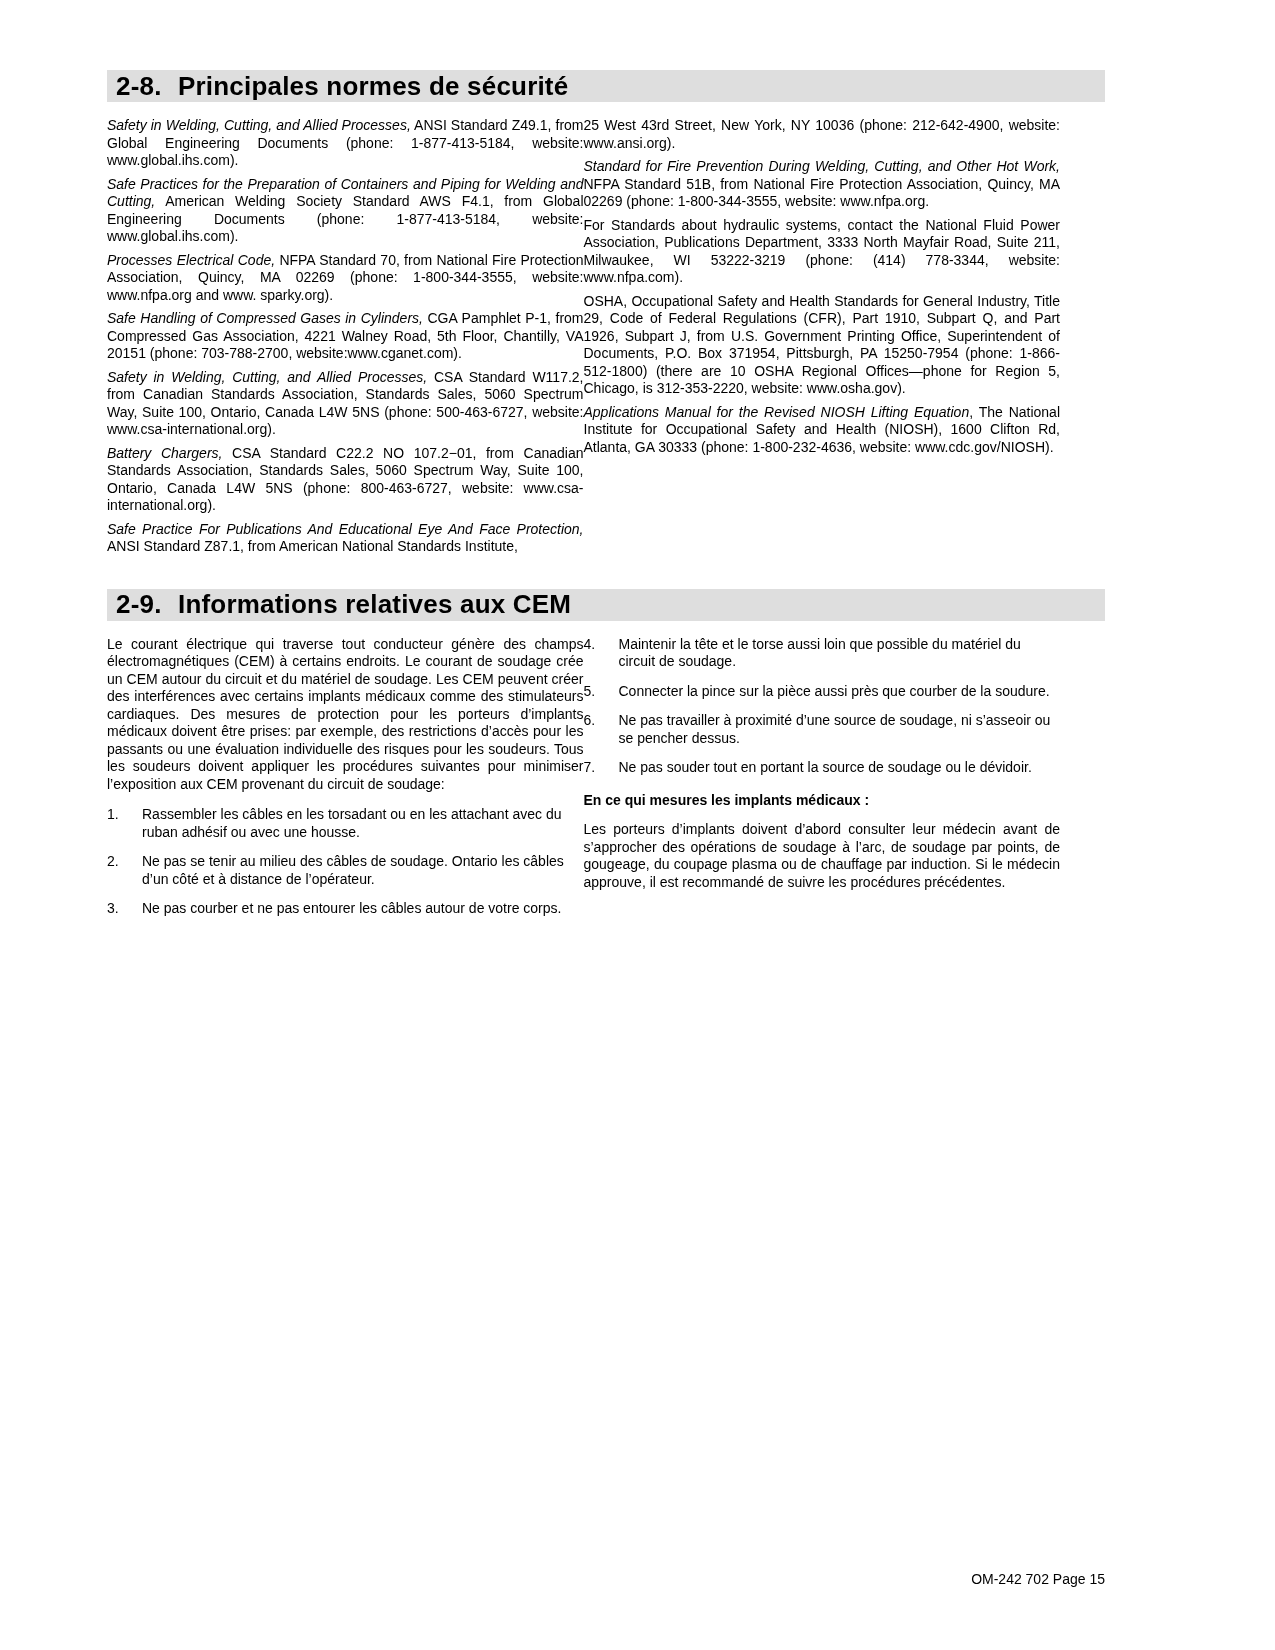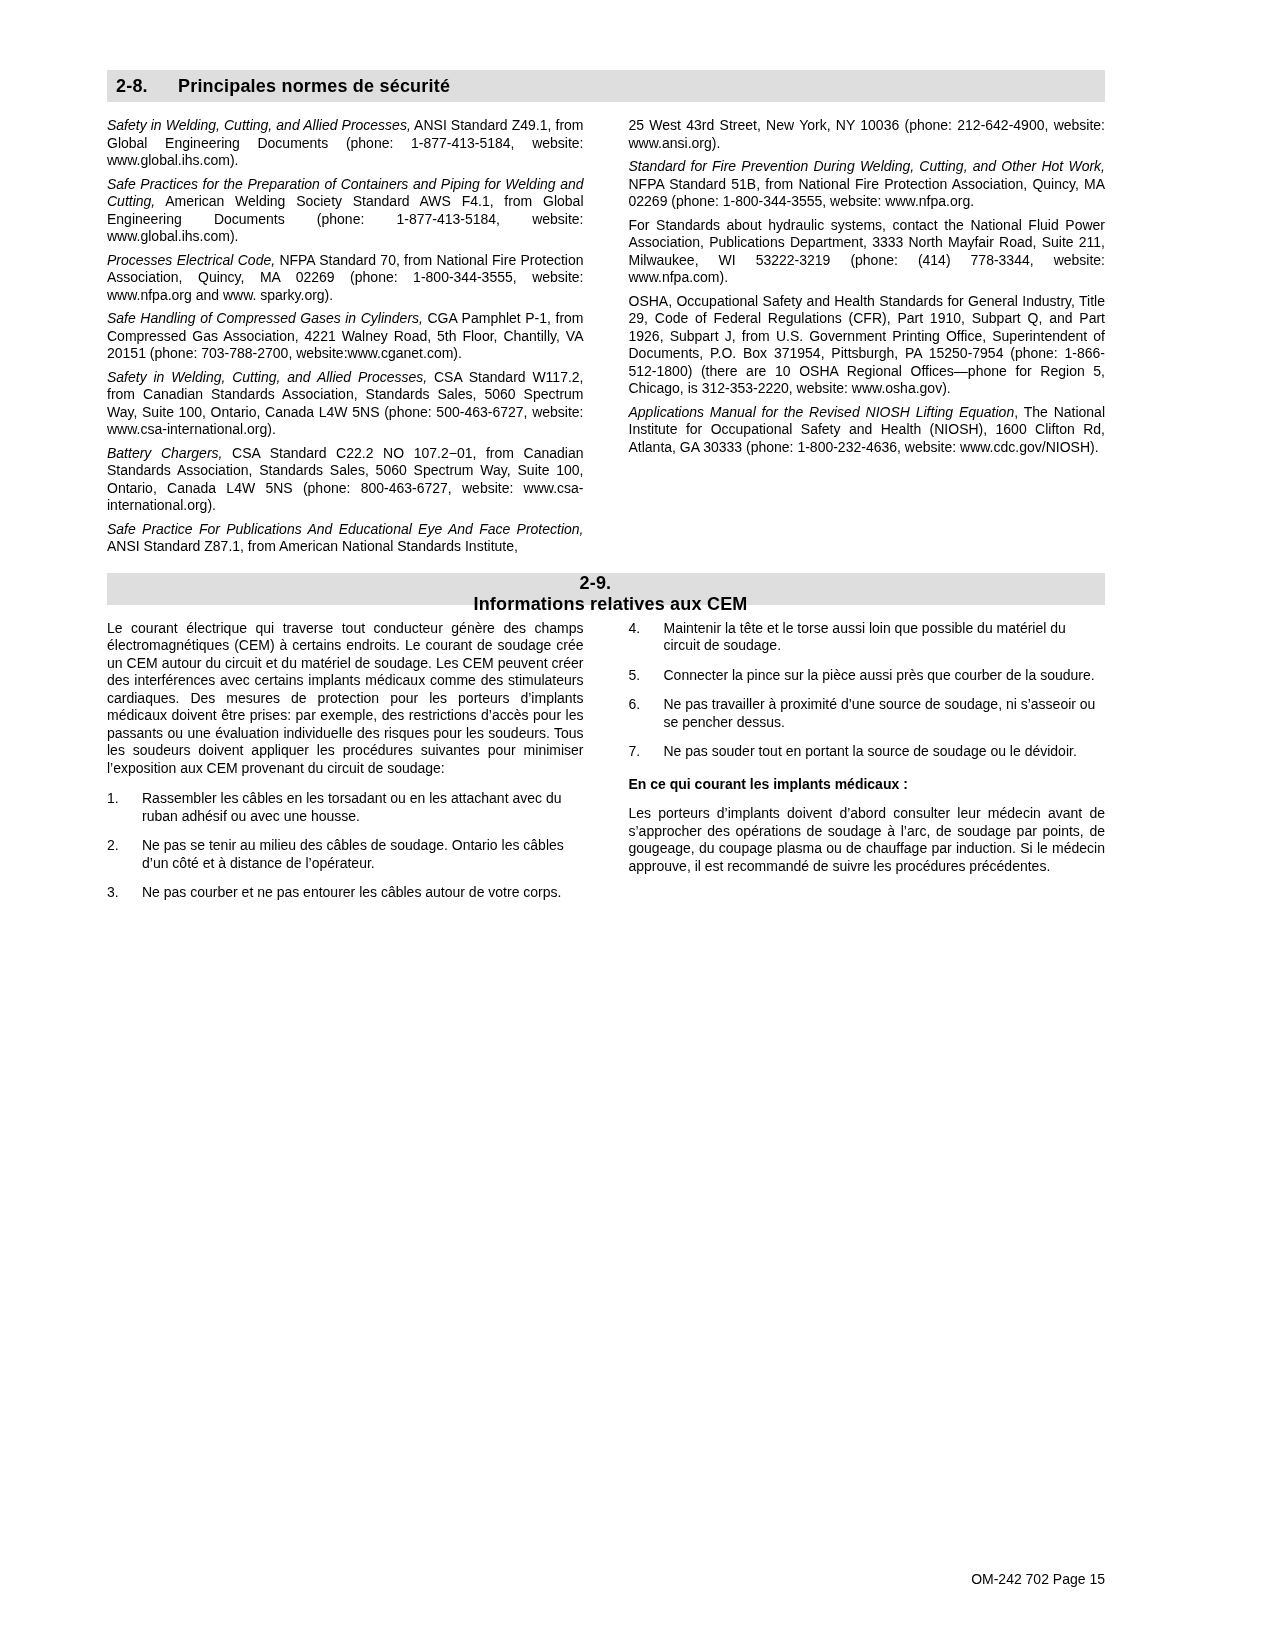--- a/index.html
+++ b/index.html
@@ -5,35 +5,35 @@
   html,body { margin:0; padding:0; background:#888; }
   .page {
     width:1275px; height:1650px; background:#ffffff; position:relative;
     font-family:"Liberation Sans", sans-serif; color:#000;
     margin:0 auto; overflow:hidden;
   }
   .content { position:absolute; left:107px; top:70px; width:998px; }
   .section-bar {
     background:#dedede; height:32px; display:flex; align-items:center;
     padding:0 0 0 9px; box-sizing:border-box;
-    font-weight:bold; font-size:18px; letter-spacing:0.2px;
+    font-weight:bold; font-size:26px; letter-spacing:0.2px;
   }
   .sec-num { display:inline-block; width:62px; flex:none; }
-  .cols { display:flex; gap:45px; margin-top:15px; }
+  .cols { display:flex; margin-top:15px; }
   .col { width:476.5px; flex:none; font-size:14px; line-height:17.5px; }
   .refs { text-align:justify; }
   p.ref { margin:0 0 6px 0; }
   .it { font-style:italic; }
   p.intro { margin:0 0 13px 0; text-align:justify; }
   .li { display:flex; margin:0 0 12px 0; text-align:left; }
   .li .num { width:35px; flex:none; }
   .li .txt { flex:1; }
   .implants-heading { margin:15px 0 12px 0; font-weight:bold; }
   .implants-text { margin:0; text-align:justify; }
-  .sec-29 { margin-top:11px;flex-direction:column; }
+  .sec-29 { margin-top:27px; }
   .footer {
     position:absolute; right:170px; bottom:62px;
     font-size:14px; line-height:17px;
   }
 </style>
 </head>
 <body>
 
 <div class="page">
   <div class="content">
@@ -93,21 +93,21 @@
             <span class="txt">Connecter la pince sur la pièce aussi près que courber de la soudure.</span>
           </div>
         <div class="li">
             <span class="num">6.</span>
             <span class="txt">Ne pas travailler à proximité d’une source de soudage, ni s’asseoir ou se pencher dessus.</span>
           </div>
         <div class="li">
             <span class="num">7.</span>
             <span class="txt">Ne pas souder tout en portant la source de soudage ou le dévidoir.</span>
           </div>
-        <p class="implants-heading">En ce qui courant les implants médicaux :</p>
+        <p class="implants-heading">En ce qui mesures les implants médicaux :</p>
         <p class="implants-text">Les porteurs d’implants doivent d’abord consulter leur médecin avant de s’approcher des opérations de soudage à l’arc, de soudage par points, de gougeage, du coupage plasma ou de chauffage par induction. Si le médecin approuve, il est recommandé de suivre les procédures précédentes.</p>
       </div>
     </div>
 
   </div>
 
   <div class="footer">OM-242 702 Page 15</div>
 </div>
 
 </body></html>

